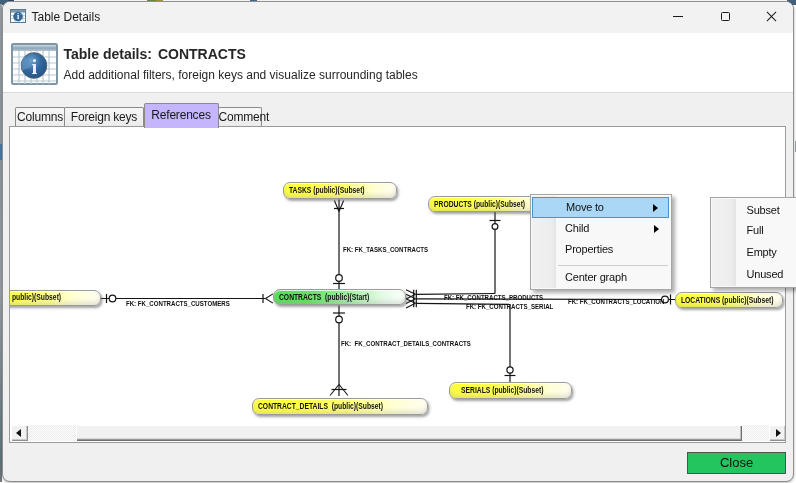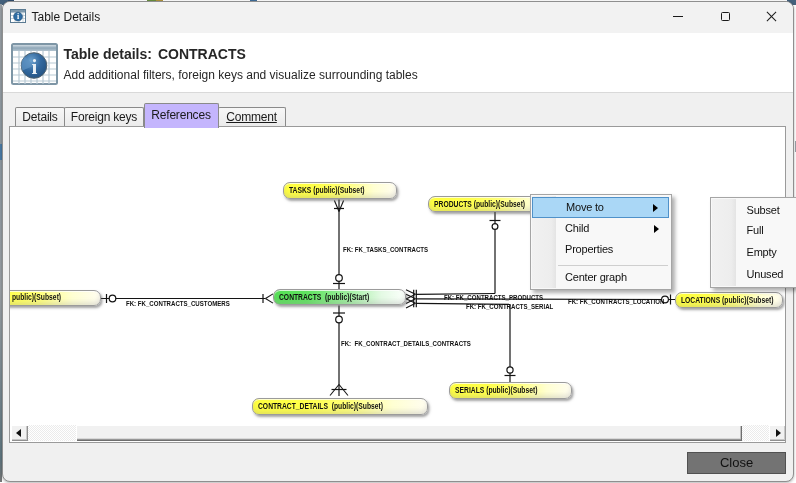--- a/index.html
+++ b/index.html
@@ -84,21 +84,21 @@
                font-size:11px; letter-spacing:-0.2px; color:#111; }
   .menu-item .mi-label { position:absolute; left:33px; }
   #submenu .menu-item .mi-label { left:34px; }
   .menu-item.highlight { background:#aad7f6; border:1px solid #4f91c9; line-height:19px; }
   .mi-arrow { position:absolute; right:10px; top:6.5px; width:0; height:0;
               border:4px solid transparent; border-left:5px solid #000; border-right:none; }
   .menu-sep { position:absolute; height:1px; background:#cfcfcf; left:27px; right:3px; }
 
   
   #close-btn { position:absolute; left:687px; top:451.5px; width:99px; height:22.5px;
-               background:#737373; border:1px solid #515151; font-size:13px; color:#111;
+               background:#22c55e; border:1px solid #515151; font-size:13px; color:#111;
                text-align:center; line-height:20.5px; z-index:2; }
 </style>
 </head>
 <body>
 
 <div id="stage">
 
   <div class="bg-frag" style="left:0;top:0;width:9px;height:5px;background:#44617c;"></div>
   <div class="bg-frag" style="left:8px;top:0;width:6px;height:2px;background:#2f4d6e;"></div>
   <div class="bg-frag" style="left:147px;top:0;width:9px;height:2px;background:#6a8f3f;"></div>
@@ -169,24 +169,24 @@
         <circle cx="23" cy="22.5" r="12.8" fill="url(#hic-ball)" stroke="#4f616d" stroke-width="1"></circle>
         <path d="M 11.6 27.5 A 12.3 12.3 0 0 1 13.8 13.8 L 23 22.5 Z" fill="#5e92c1" opacity="0.75"></path>
         <text x="23.5" y="31" font-size="21" font-weight="bold" fill="#e8f0f5" text-anchor="middle" font-family="Liberation Serif, serif">i</text>
       </svg>
       <div id="header-title"><span>Table details:</span><span class="tname">CONTRACTS</span></div>
       <div id="header-subtitle">Add additional filters, foreign keys and visualize surrounding tables</div>
     </div>
   </div>
 
   <div id="tab-strip">
-      <div class="tab inactive" style="left: 15px; width: 50px;">Details</div>
+      <div class="tab inactive" style="left: 15px; width: 50px;">Columns</div>
       <div class="tab inactive" style="left: 64px; width: 80px;">Foreign keys</div>
       <div class="tab active" style="left: 143.5px; width: 75px;">References</div>
-      <div class="tab inactive" style="left: 217.5px; width: 68px; text-decoration: underline;">Comment</div>
+      <div class="tab inactive" style="left: 217.5px; width: 44px;">Comment</div>
     </div>
 
   <div id="canvas">
     <svg id="diagram-svg" width="796" height="483" viewBox="0 0 796 483">
         <g>
           <line x1="100.5" y1="298.5" x2="265.5" y2="298.5" stroke="#141414" stroke-width="1.2"></line>
           <line x1="106.5" y1="294" x2="106.5" y2="303" stroke="#141414" stroke-width="1.2"></line>
           <circle cx="112.5" cy="298.5" r="3.3" fill="#ffffff" stroke="#141414" stroke-width="1.2"></circle>
           <line x1="263" y1="294" x2="263" y2="303" stroke="#141414" stroke-width="1.2"></line>
           <line x1="265.5" y1="298.5" x2="273" y2="293.9" stroke="#141414" stroke-width="1.1"></line>
@@ -233,21 +233,21 @@
           <line x1="339" y1="384.5" x2="330" y2="395.5" stroke="#141414" stroke-width="1.1"></line>
           <line x1="339" y1="384.5" x2="348" y2="395.5" stroke="#141414" stroke-width="1.1"></line>
         </g>
       </svg>
     <div id="entities">
         <div class="entity yellow" style="left: -48.5px; top: 164.5px; width: 140px; height: 15.5px; line-height: 13.5px; padding-left: 50.5px;"><span class="ent-label">public)(Subset)</span></div>
         <div class="entity yellow" style="left: 274px; top: 56.5px; width: 114px; height: 17px; line-height: 15px; padding-left: 5px;"><span class="ent-label">TASKS (public)(Subset)</span></div>
         <div class="entity yellow" style="left: 419px; top: 70.5px; width: 130px; height: 16px; line-height: 14px; padding-left: 5px;"><span class="ent-label">PRODUCTS (public)(Subset)</span></div>
         <div class="entity green" style="left: 264px; top: 163.5px; width: 133px; height: 16px; line-height: 14px; padding-left: 5px;"><span class="ent-label">CONTRACTS  (public)(Start)</span></div>
         <div class="entity yellow" style="left: 666px; top: 166.5px; width: 108px; height: 16px; line-height: 14px; padding-left: 5px;"><span class="ent-label">LOCATIONS (public)(Subset)</span></div>
-        <div class="entity yellow" style="left: 440px; top: 256.5px; width: 123px; height: 17px; line-height: 15px; padding-left: 5px;"><span class="ent-label">SERIALS (public)(Subset)</span></div>
+        <div class="entity yellow" style="left: 440px; top: 256.5px; width: 123px; height: 17px; line-height: 15px; padding-left: 11px;"><span class="ent-label">SERIALS (public)(Subset)</span></div>
         <div class="entity yellow" style="left: 243px; top: 272.5px; width: 176px; height: 17px; line-height: 15px; padding-left: 5px;"><span class="ent-label">CONTRACT_DETAILS  (public)(Subset)</span></div>
       </div>
     <div id="fk-labels">
         <div class="fk-label" style="left: 117px; top: 174.5px;">FK: FK_CONTRACTS_CUSTOMERS</div>
         <div class="fk-label" style="left: 334px; top: 120px;">FK: FK_TASKS_CONTRACTS</div>
         <div class="fk-label" style="left: 435px; top: 168.3px;">FK: FK_CONTRACTS_PRODUCTS</div>
         <div class="fk-label" style="left: 559px; top: 172.8px;">FK: FK_CONTRACTS_LOCATION</div>
         <div class="fk-label" style="left: 457px; top: 177.3px;">FK: FK_CONTRACTS_SERIAL</div>
         <div class="fk-label" style="left: 332px; top: 214px;">FK:  FK_CONTRACT_DETAILS_CONTRACTS</div>
       </div>

